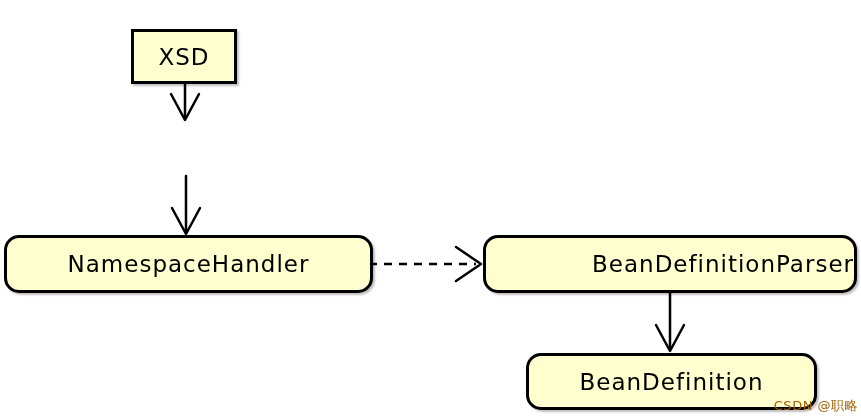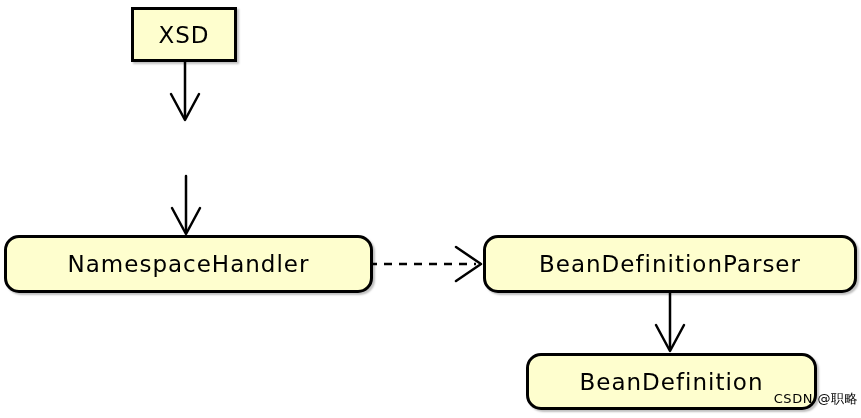--- a/index.html
+++ b/index.html
@@ -44,32 +44,33 @@
     letter-spacing: 1px;
     color: #000000;
     box-shadow: 2px 2px 2px rgba(0,0,0,0.25);
     white-space: nowrap;
   }
   .node.rounded {
     border-radius: 15px;
   }
   .node.sharp {
     border-radius: 0;
+    margin-top: 22px;
   }
   #node-xsd                   { left: 131px; top: 7px;   width: 106px; height: 55px; }
   #node-namespace             { left: 59px;  top: 121px; width: 257px; height: 55px; }
   #node-namespace-handler     { left: 4px;   top: 235px; width: 369px; height: 58px; }
-  #node-bean-definition-parser{ left: 483px; top: 235px; width: 374px; height: 58px; }
+  #node-bean-definition-parser{ left: 483px; top: 235px; width: 374px; height: 58px; justify-content: flex-end; }
   #node-bean-definition       { left: 526px; top: 353px; width: 291px; height: 57px; }
   .watermark {
     position: absolute;
     right: 3px;
-    bottom: 10px;
+    bottom: 3px;
     font-size: 13px;
-    color: #000000;
+    color: #a16207;
     letter-spacing: 0.5px;
     z-index: 5;
   }
 </style>
 </head>
 <body>
 
 <div class="canvas">
 
   <svg class="edges" width="861" height="418" viewBox="0 0 861 418">

